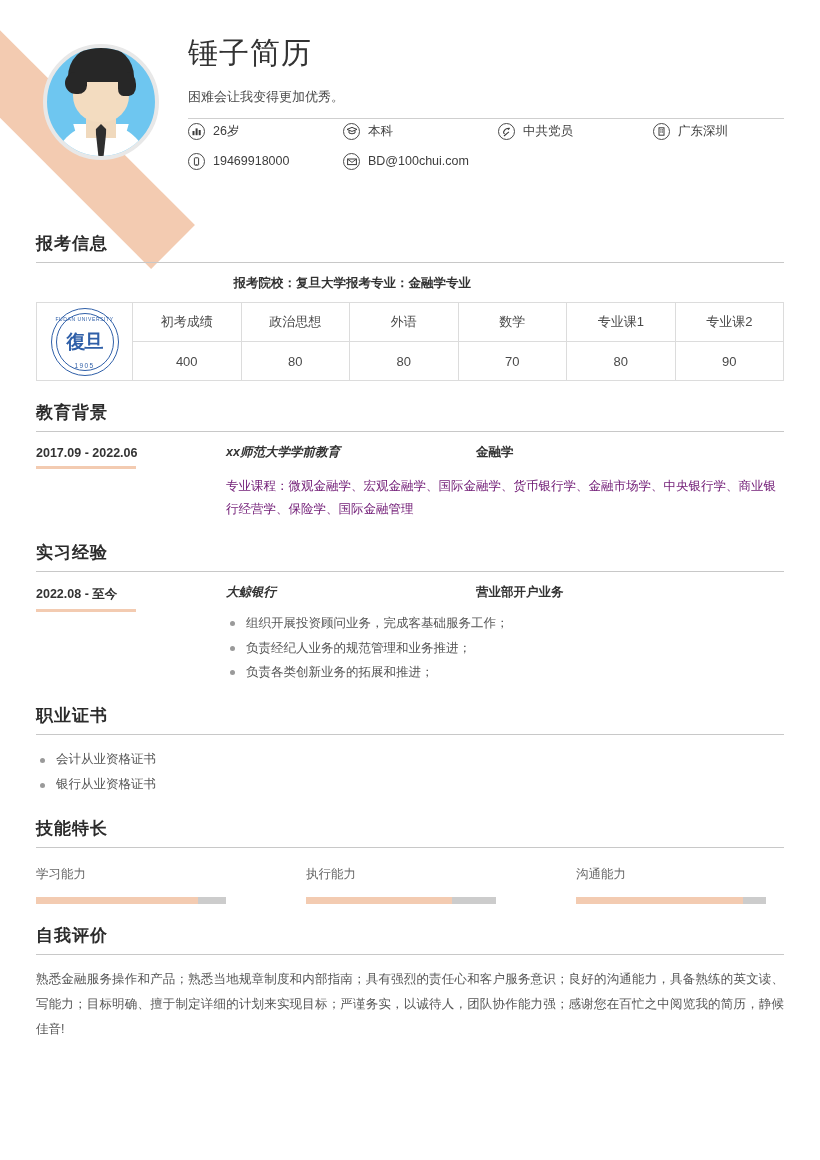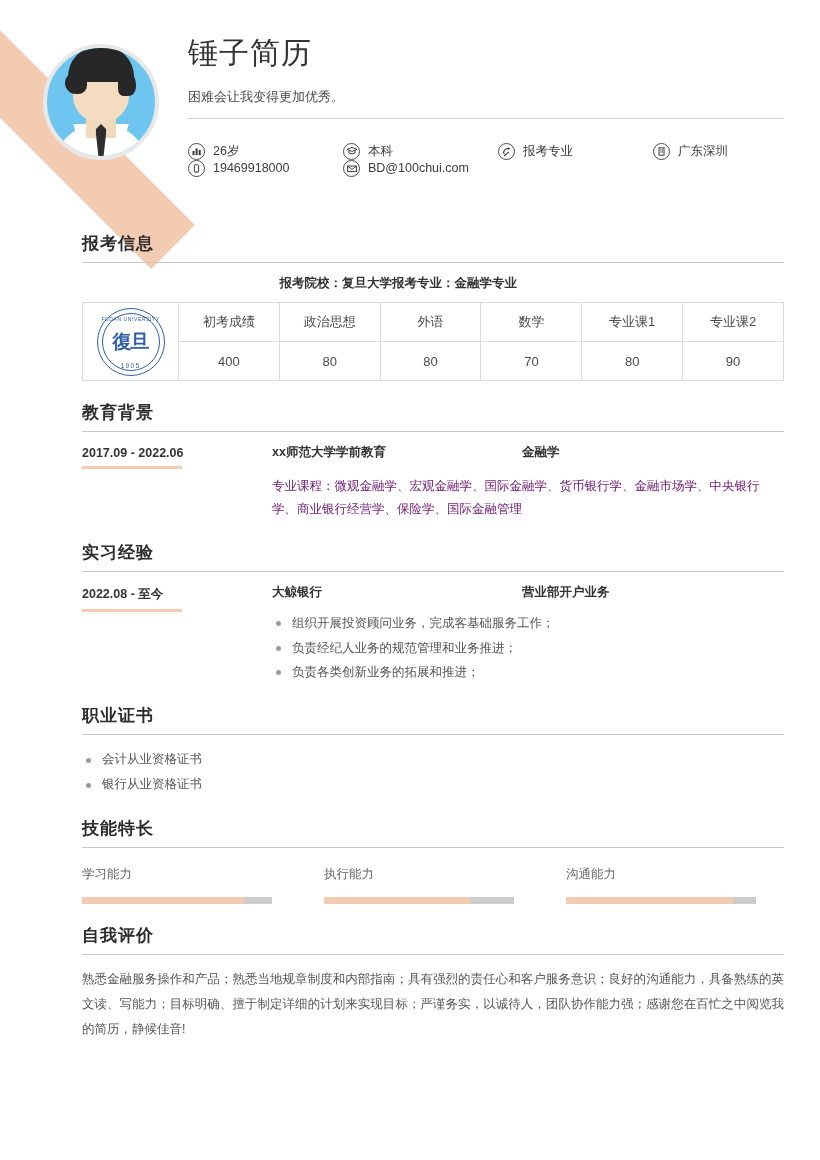--- a/index.html
+++ b/index.html
@@ -127,41 +127,41 @@
     font-size: 13px;
     color: #4a4a4a;
   }
   .head-rule {
     margin-top: 12px;
     border-top: 1px solid #cfcfcf;
     width: 100%;
   }
 
   .contact-grid {
-    margin-top: 24px;
+    margin-top: 4px;
     display: grid;
     grid-template-columns: 155px 155px 155px 1fr;
-    row-gap: 0;
+    row-gap: 13px;
   }
   .c-item { display: flex; align-items: center; font-size: 12.5px; color: #3d3d3d; }
   .c-item .ico { margin-right: 8px; display: inline-flex; }
   .c-item .txt { white-space: nowrap; }
 
   .ring {
     width: 17px; height: 17px;
     border: 1.2px solid #4a4a4a;
     border-radius: 50%;
     display: inline-flex; align-items: center; justify-content: center;
   }
   .ring svg { display: block; }
 
   
   .content { position: relative; z-index: 2; padding: 0 36px; }
 
-  .section { margin-top: 20px; margin-left: 46px; }
+  .section { margin-top: 20px; }
   .sec-title {
     font-size: 17px;
     font-weight: bold;
     color: #2b2b2b;
     letter-spacing: 1px;
     padding-bottom: 7px;
   }
   .sec-rule { border-top: 1px solid #c8c8c8; margin-bottom: 12px; }
 
   
@@ -212,21 +212,21 @@
   .entry-date {
     width: 190px; flex: 0 0 190px;
     font-size: 12.5px; font-weight: bold; color: #333;
     padding-top: 2px;
   }
   .date-underline {
     margin-top: 6px; width: 100px; height: 3px; background: #f3cbb1;
   }
   .entry-body { flex: 1; }
   .entry-head { display: flex; font-size: 12.5px; font-weight: bold; color: #333; }
-  .entry-head .org { width: 250px; }
+  .entry-head .org { width: 250px; font-style: italic; }
   .entry-desc {
     margin-top: 14px;
     font-size: 12.5px;
     color: #701a75;
     line-height: 1.85;
   }
 
   ul.bullets { list-style: none; margin-top: 10px; }
   ul.bullets li {
     position: relative;
@@ -248,21 +248,21 @@
     font-size: 12.5px; color: #555; line-height: 2.0;
   }
   ul.cert-list li::before {
     content: "";
     position: absolute; left: 4px; top: 11px;
     width: 5px; height: 5px; border-radius: 50%;
     background: #9a9a9a;
   }
 
   
-  .skills { display: flex; gap: 52px; margin-top: 18px; }
+  .skills { display: flex; gap: 80px; margin-top: 18px; }
   .skill { width: 190px; }
   .skill-label { font-size: 12.5px; color: #666; margin-bottom: 14px; }
   .skill-track { height: 7px; background: #cccccc; width: 100%; }
   .skill-fill { height: 7px; background: #f3cbb1; }
 
   
   .self-text {
     font-size: 12.5px;
     color: #555;
     line-height: 2.0;
@@ -325,21 +325,21 @@
       <div class="c-item">
         <span class="ico">
           <span class="ring">
             <svg width="11" height="11" viewBox="0 0 11 11">
               <path d="M8.6 2.2 Q4 2 2.6 6 Q2.4 7.4 3.6 7.8" fill="none" stroke="#3a3a3a" stroke-width="1.1"></path>
               <rect x="2.2" y="7.4" width="6.4" height="1.1" fill="#3a3a3a" transform="rotate(-40 5.4 7.9)"></rect>
               <rect x="6.6" y="2.2" width="2.1" height="1.3" fill="#3a3a3a" transform="rotate(-40 7.6 2.8)"></rect>
             </svg>
           </span>
         </span>
-        <span class="txt">报考专业</span>
+        <span class="txt">中共党员</span>
       </div>
 
       <div class="c-item">
         <span class="ico">
           <span class="ring">
             <svg width="11" height="11" viewBox="0 0 11 11">
               <rect x="3" y="1.8" width="5" height="7.4" fill="none" stroke="#3a3a3a" stroke-width="1"></rect>
               <rect x="4.3" y="3.3" width="1.2" height="1.2" fill="#3a3a3a"></rect>
               <rect x="4.3" y="5.4" width="1.2" height="1.2" fill="#3a3a3a"></rect>
               <rect x="6.1" y="3.3" width="0.9" height="1.2" fill="#3a3a3a"></rect>

